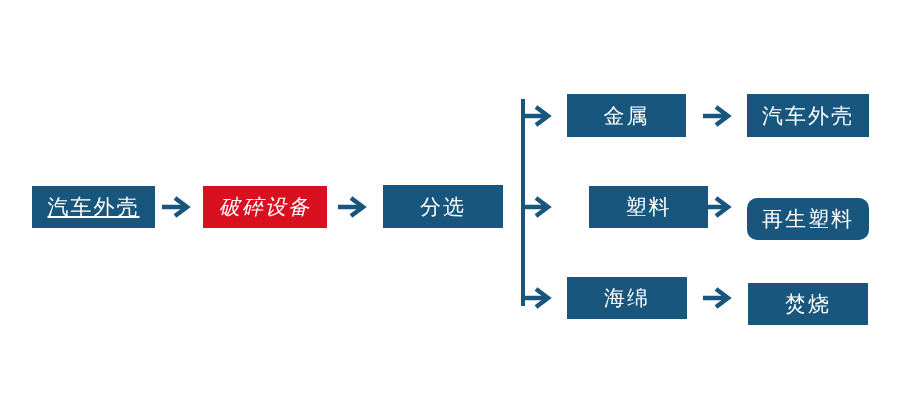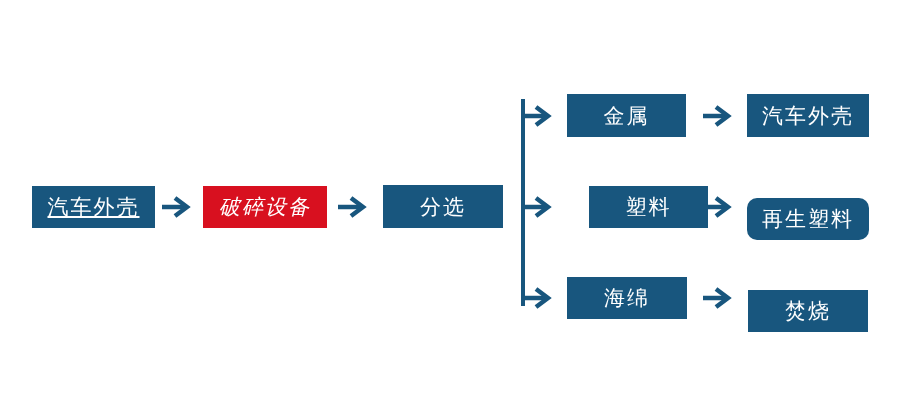--- a/index.html
+++ b/index.html
@@ -87,15 +87,15 @@
     <path d="M2 12 H25" stroke="currentColor" stroke-width="4.5" fill="none"></path>
     <path d="M15 3 L27 12 L15 21" stroke="currentColor" stroke-width="4.5" fill="none"></path>
   </svg>
   <div class="node blue" style="left:747px; top:198px; width:122px; height:42px;border-radius:10px;">再生塑料</div>
 
   <div class="node blue" style="left:567px; top:277px; width:120px; height:42px;">海绵</div>
   <svg class="arrow" style="left:701px; top:286px;" viewBox="0 0 32 24">
     <path d="M2 12 H25" stroke="currentColor" stroke-width="4.5" fill="none"></path>
     <path d="M15 3 L27 12 L15 21" stroke="currentColor" stroke-width="4.5" fill="none"></path>
   </svg>
-  <div class="node blue" style="left:748px; top:290px; width:120px; height:42px;">焚烧</div>
+  <div class="node blue" style="left:748px; top:283px; width:120px; height:42px;">焚烧</div>
 
 </div>
 
 </body></html>

